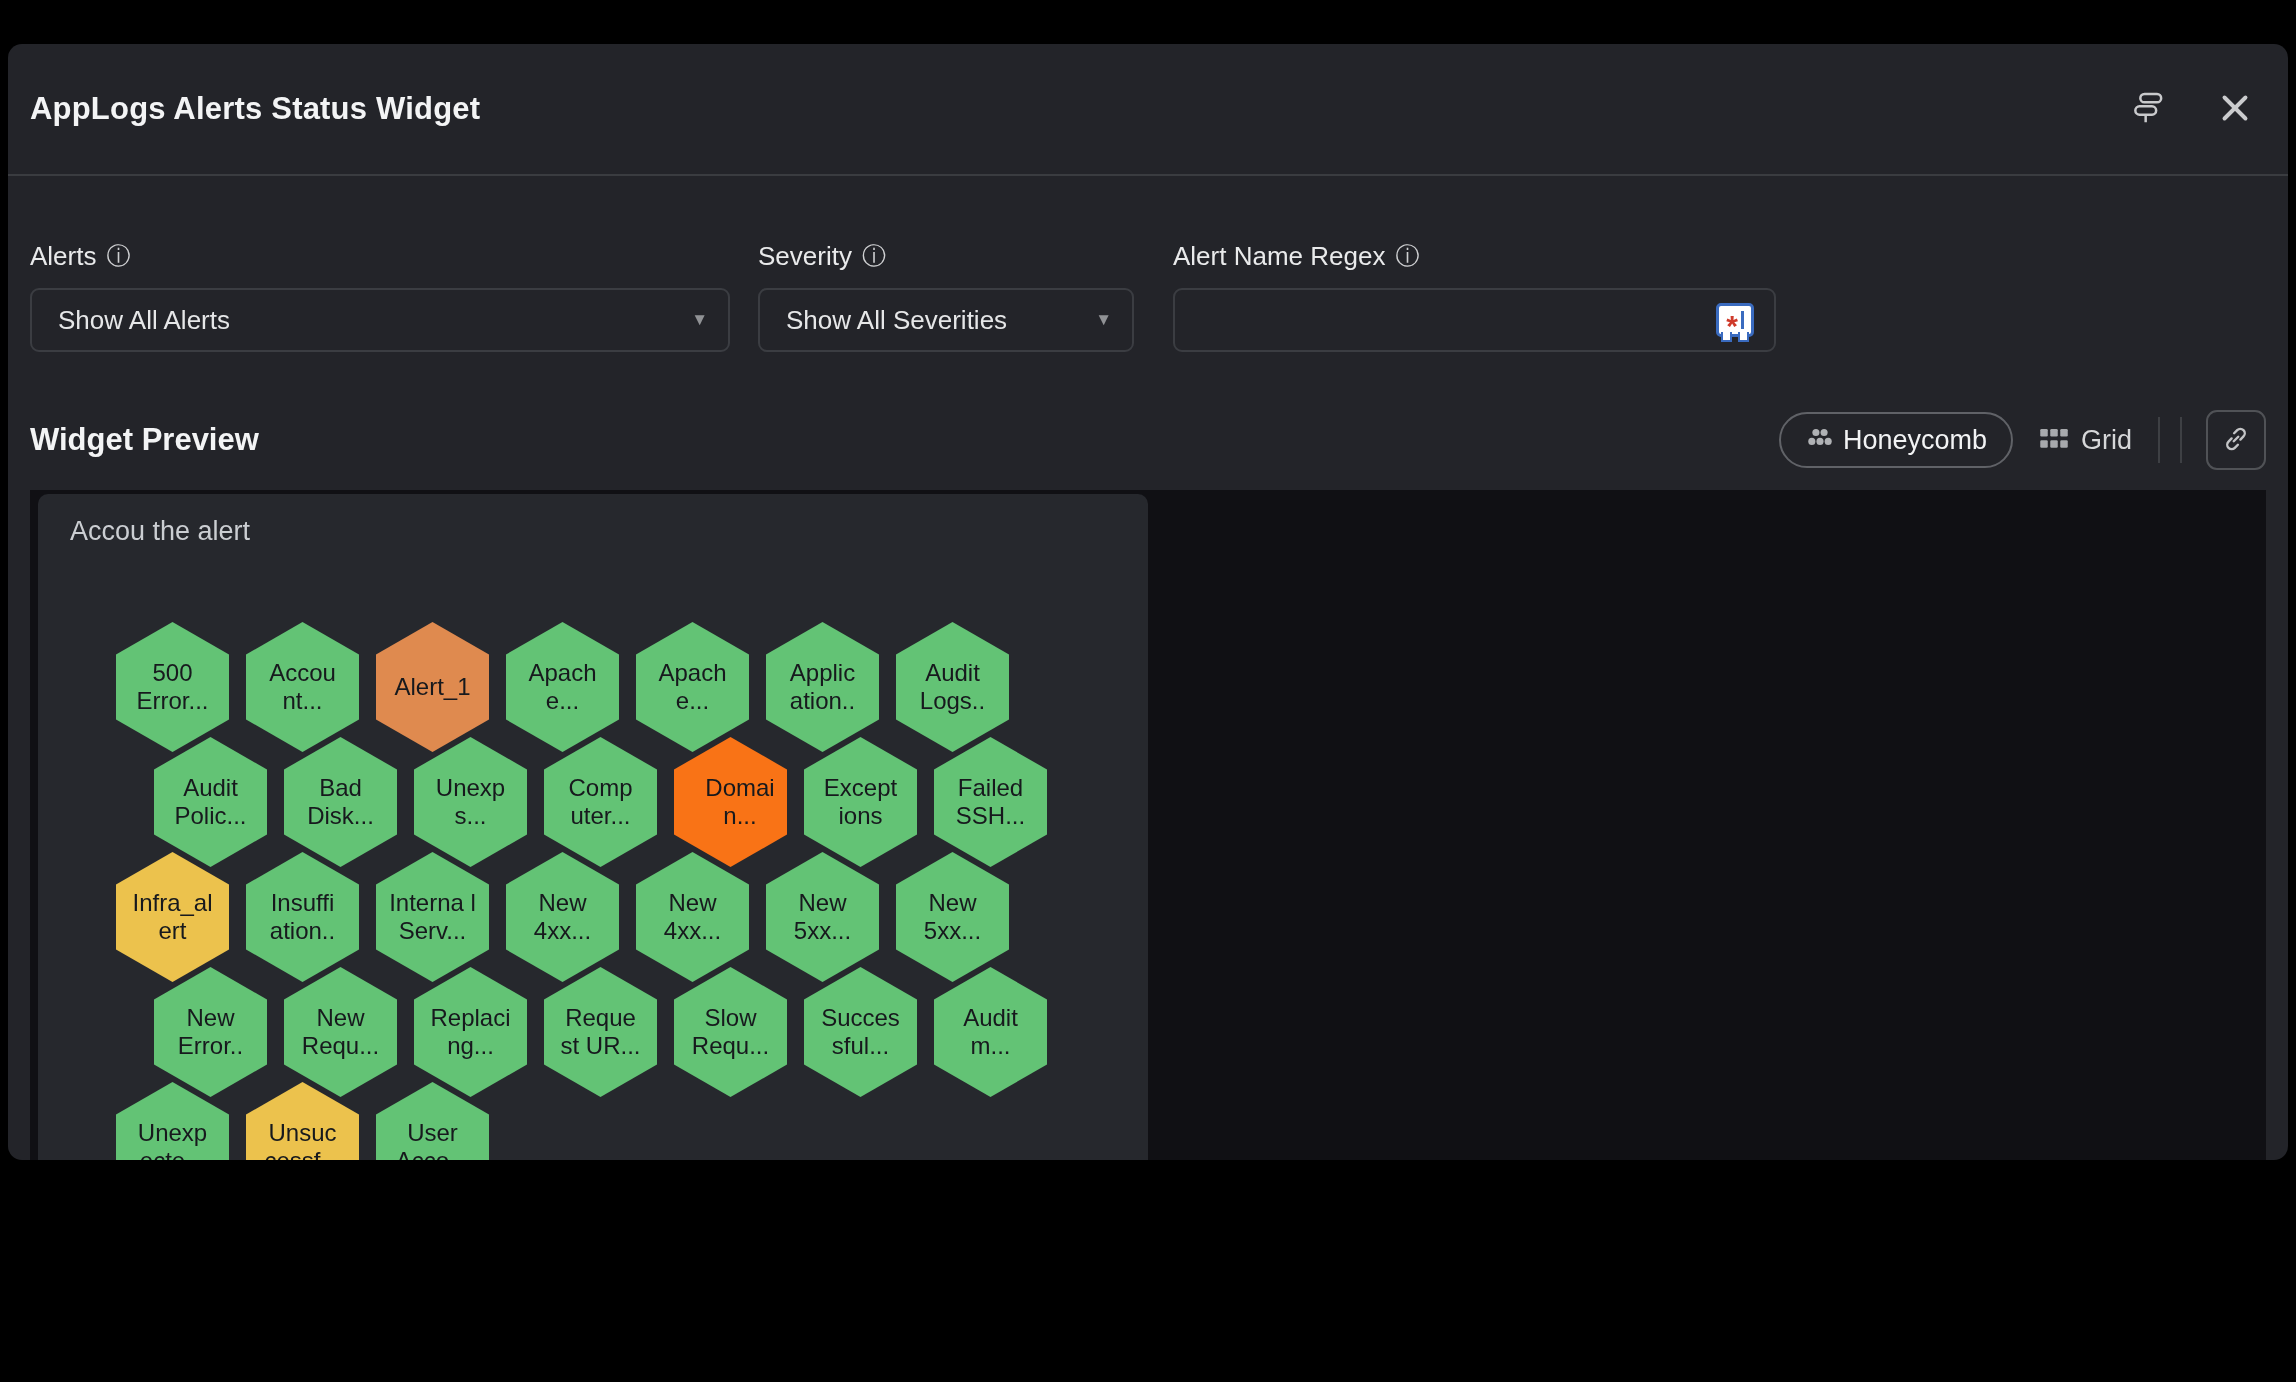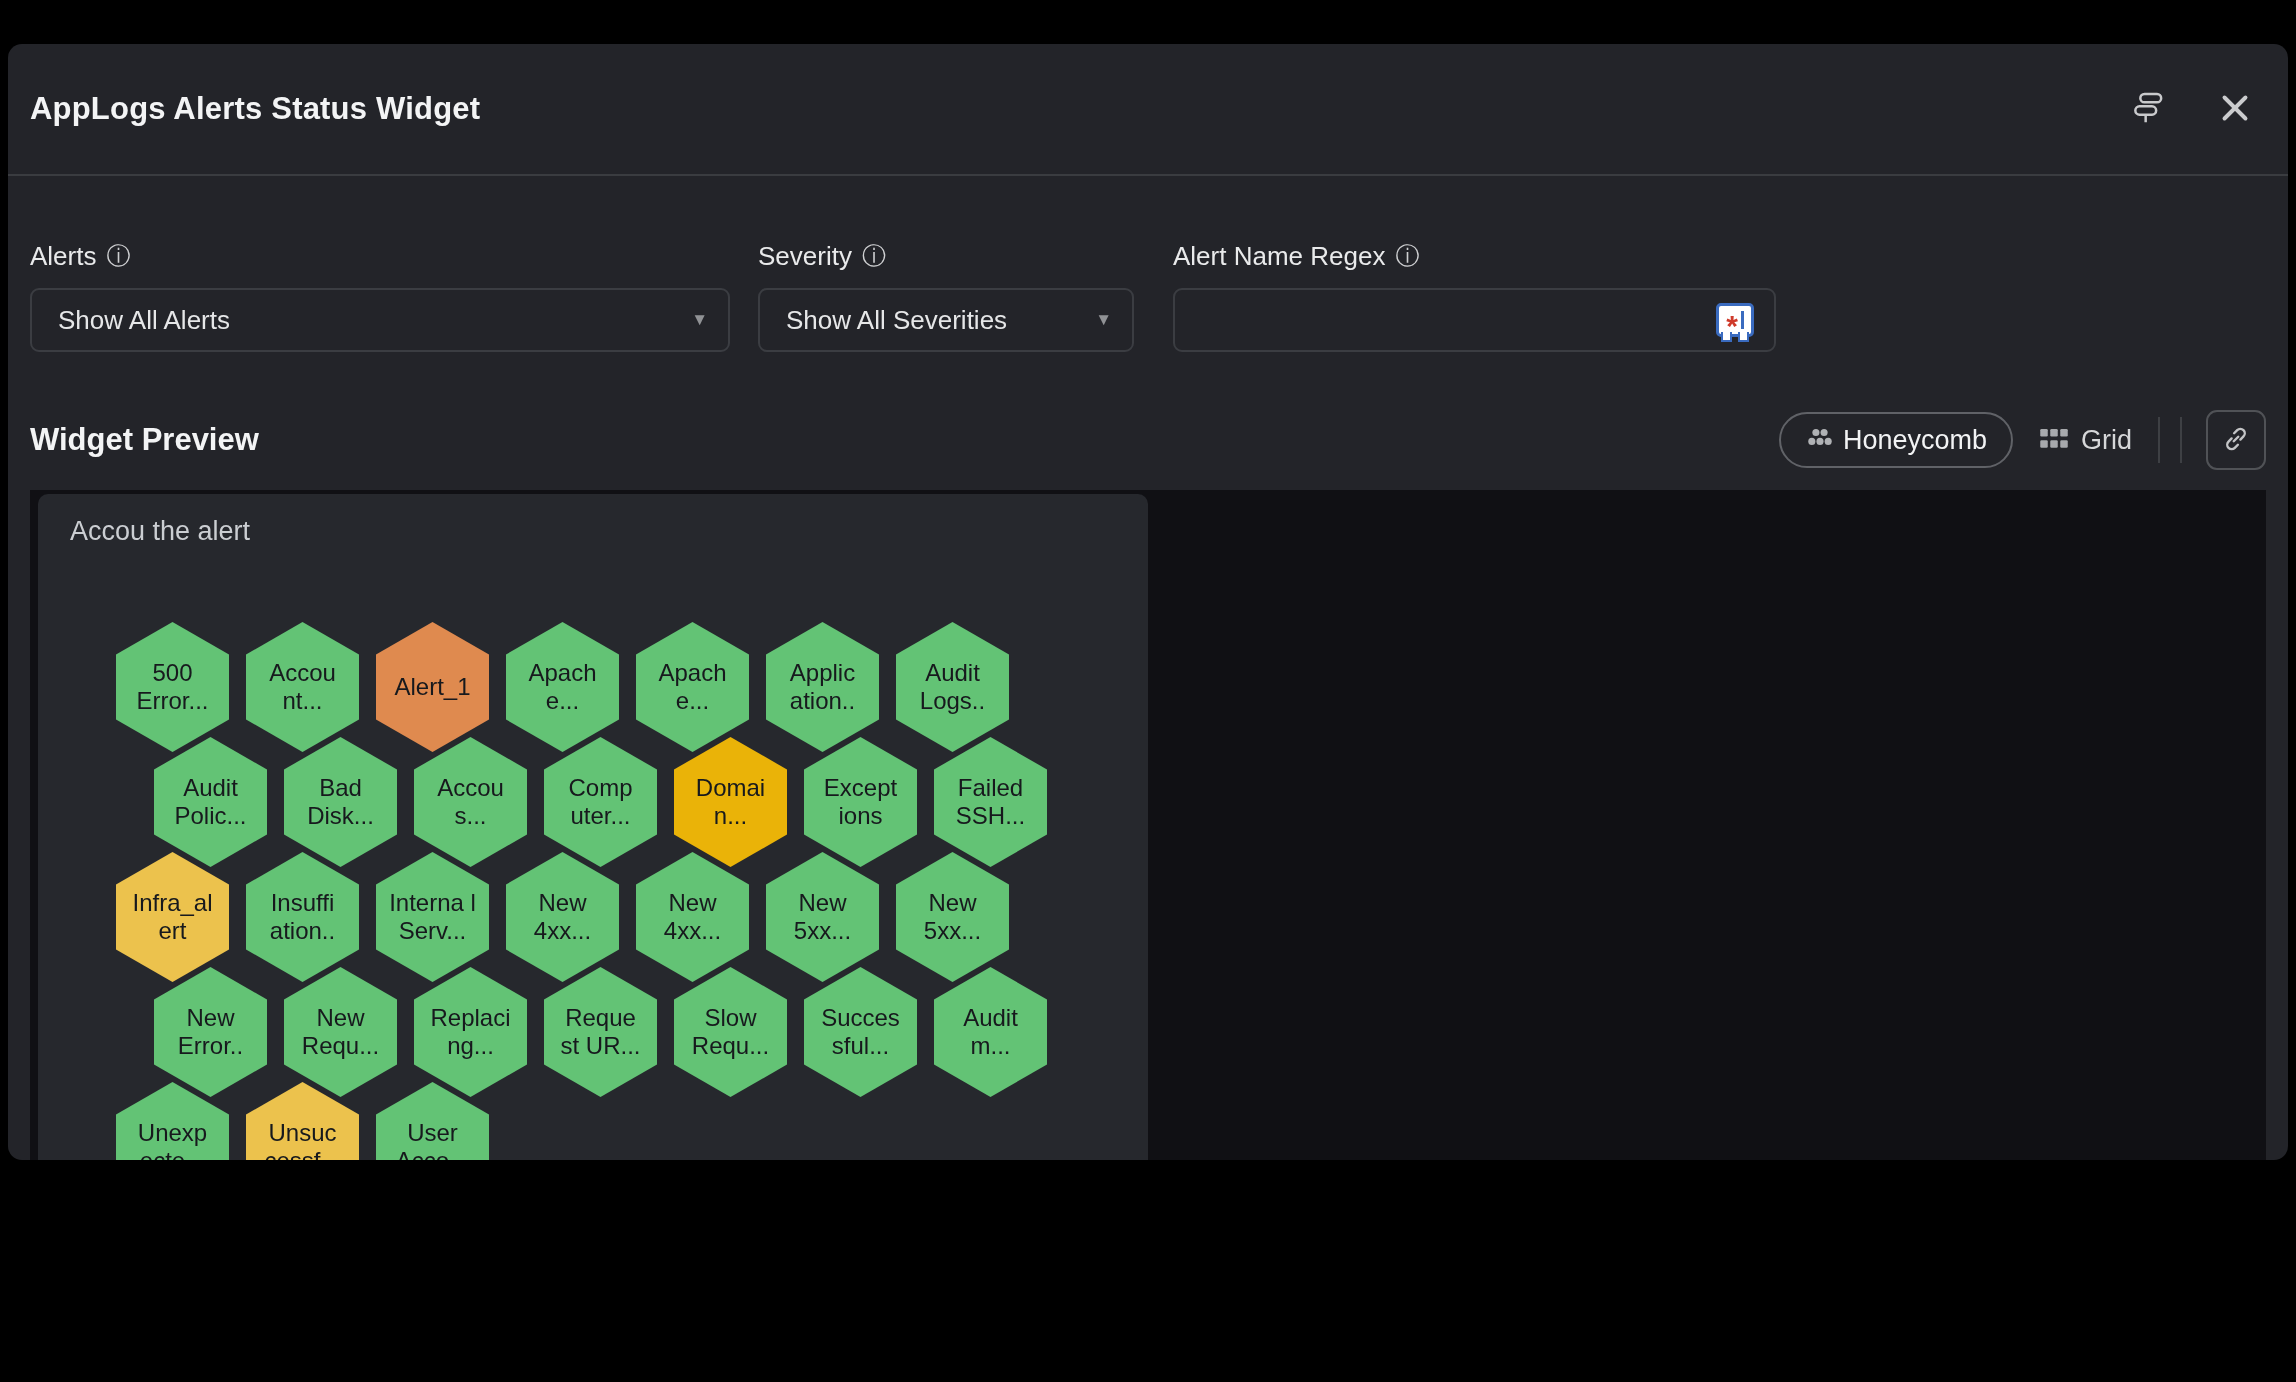--- a/index.html
+++ b/index.html
@@ -210,26 +210,26 @@
             </div>
           </div>
           <div class="hex-row offset">
             <div class="hex" style="background: rgb(99, 195, 117);">
               <span class="hex-label">Audit Polic...</span>
             </div>
             <div class="hex" style="background: rgb(99, 195, 117);">
               <span class="hex-label">Bad Disk...</span>
             </div>
             <div class="hex" style="background: rgb(99, 195, 117);">
-              <span class="hex-label">Accou s...</span>
+              <span class="hex-label">Unexp s...</span>
             </div>
             <div class="hex" style="background: rgb(99, 195, 117);">
               <span class="hex-label">Comp uter...</span>
             </div>
-            <div class="hex" style="background: #eab308;">
+            <div class="hex" style="background: #f97316; justify-content: flex-end;">
               <span class="hex-label">Domai n...</span>
             </div>
             <div class="hex" style="background: rgb(99, 195, 117);">
               <span class="hex-label">Except ions</span>
             </div>
             <div class="hex" style="background: rgb(99, 195, 117);">
               <span class="hex-label">Failed SSH...</span>
             </div>
           </div>
           <div class="hex-row">

